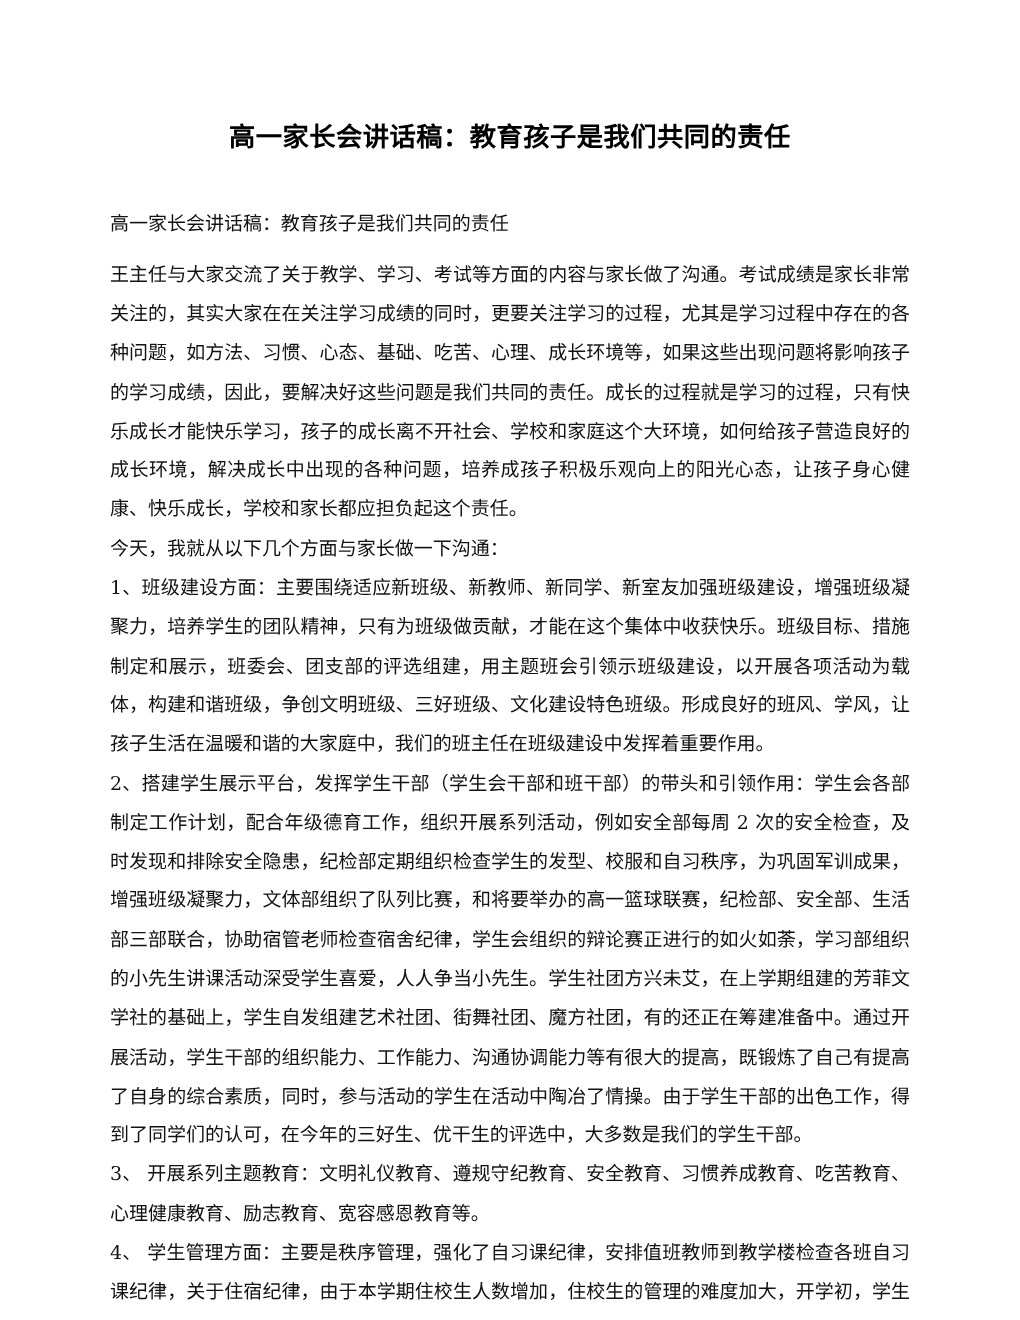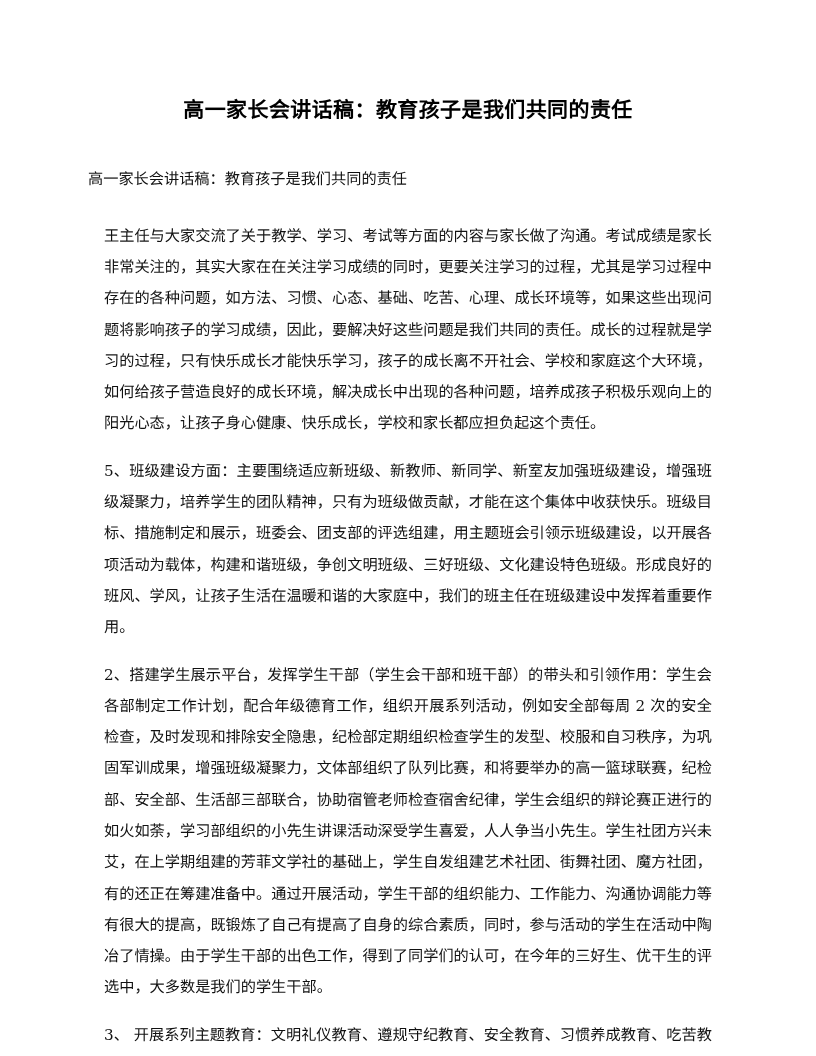--- a/index.html
+++ b/index.html
@@ -57,21 +57,21 @@
   .gap-small {
     height: 9px;
   }
   .para-echo {
     margin-top: 0;
   }
   .salutation {
     margin: 0;
   }
   .block-tight > .para {
-    margin: 16px;
+    margin: 0;
   }
 </style>
 </head>
 <body>
 
 <div class="page">
   <div class="content">
 
     <h1 class="doc-title">高一家长会讲话稿：教育孩子是我们共同的责任</h1>
 
@@ -80,23 +80,24 @@
     <p class="para para-echo">高一家长会讲话稿：教育孩子是我们共同的责任</p>
 
     <div class="gap-small"></div>
 
     <div class="block-tight">
 
       <p class="para salutation"></p>
 
       <p class="para">王主任与大家交流了关于教学、学习、考试等方面的内容与家长做了沟通。考试成绩是家长非常关注的，其实大家在在关注学习成绩的同时，更要关注学习的过程，尤其是学习过程中存在的各种问题，如方法、习惯、心态、基础、吃苦、心理、成长环境等，如果这些出现问题将影响孩子的学习成绩，因此，要解决好这些问题是我们共同的责任。成长的过程就是学习的过程，只有快乐成长才能快乐学习，孩子的成长离不开社会、学校和家庭这个大环境，如何给孩子营造良好的成长环境，解决成长中出现的各种问题，培养成孩子积极乐观向上的阳光心态，让孩子身心健康、快乐成长，学校和家长都应担负起这个责任。</p>
 
+      <p class="para">今天，我就从以下几个方面与家长做一下沟通：</p>
 
 
-      <p class="para">5、班级建设方面：主要围绕适应新班级、新教师、新同学、新室友加强班级建设，增强班级凝聚力，培养学生的团队精神，只有为班级做贡献，才能在这个集体中收获快乐。班级目标、措施制定和展示，班委会、团支部的评选组建，用主题班会引领示班级建设，以开展各项活动为载体，构建和谐班级，争创文明班级、三好班级、文化建设特色班级。形成良好的班风、学风，让孩子生活在温暖和谐的大家庭中，我们的班主任在班级建设中发挥着重要作用。</p>
+      <p class="para">1、班级建设方面：主要围绕适应新班级、新教师、新同学、新室友加强班级建设，增强班级凝聚力，培养学生的团队精神，只有为班级做贡献，才能在这个集体中收获快乐。班级目标、措施制定和展示，班委会、团支部的评选组建，用主题班会引领示班级建设，以开展各项活动为载体，构建和谐班级，争创文明班级、三好班级、文化建设特色班级。形成良好的班风、学风，让孩子生活在温暖和谐的大家庭中，我们的班主任在班级建设中发挥着重要作用。</p>
 
       <p class="para">2、搭建学生展示平台，发挥学生干部（学生会干部和班干部）的带头和引领作用：学生会各部制定工作计划，配合年级德育工作，组织开展系列活动，例如安全部每周 2 次的安全检查，及时发现和排除安全隐患，纪检部定期组织检查学生的发型、校服和自习秩序，为巩固军训成果，增强班级凝聚力，文体部组织了队列比赛，和将要举办的高一篮球联赛，纪检部、安全部、生活部三部联合，协助宿管老师检查宿舍纪律，学生会组织的辩论赛正进行的如火如荼，学习部组织的小先生讲课活动深受学生喜爱，人人争当小先生。学生社团方兴未艾，在上学期组建的芳菲文学社的基础上，学生自发组建艺术社团、街舞社团、魔方社团，有的还正在筹建准备中。通过开展活动，学生干部的组织能力、工作能力、沟通协调能力等有很大的提高，既锻炼了自己有提高了自身的综合素质，同时，参与活动的学生在活动中陶冶了情操。由于学生干部的出色工作，得到了同学们的认可，在今年的三好生、优干生的评选中，大多数是我们的学生干部。</p>
 
       <p class="para">3、 开展系列主题教育：文明礼仪教育、遵规守纪教育、安全教育、习惯养成教育、吃苦教育、心理健康教育、励志教育、宽容感恩教育等。</p>
 
       <p class="para">4、 学生管理方面：主要是秩序管理，强化了自习课纪律，安排值班教师到教学楼检查各班自习课纪律，关于住宿纪律，由于本学期住校生人数增加，住校生的管理的难度加大，开学初，学生不按时休息，熄灯后说话影响他人休息等现象比第一学期严重，有些家长也反映了宿舍问题，为了解决这个问题，年级组织召开班主任工作会，严格落实宿舍纪律，对住宿生进行教育和引导，召开宿舍长会，维护宿舍纪律，争创文明宿舍、红旗宿舍，同时安排有关班主任在 10 点下晚自习后到宿舍值班，督促学生休息，并检查熄灯后的纪律，一直到 11 点半左右才回家。对于个别经多次教育仍不改的违规宿舍年级安排时间重</p>
 
     </div>
   </div>
 </div>

